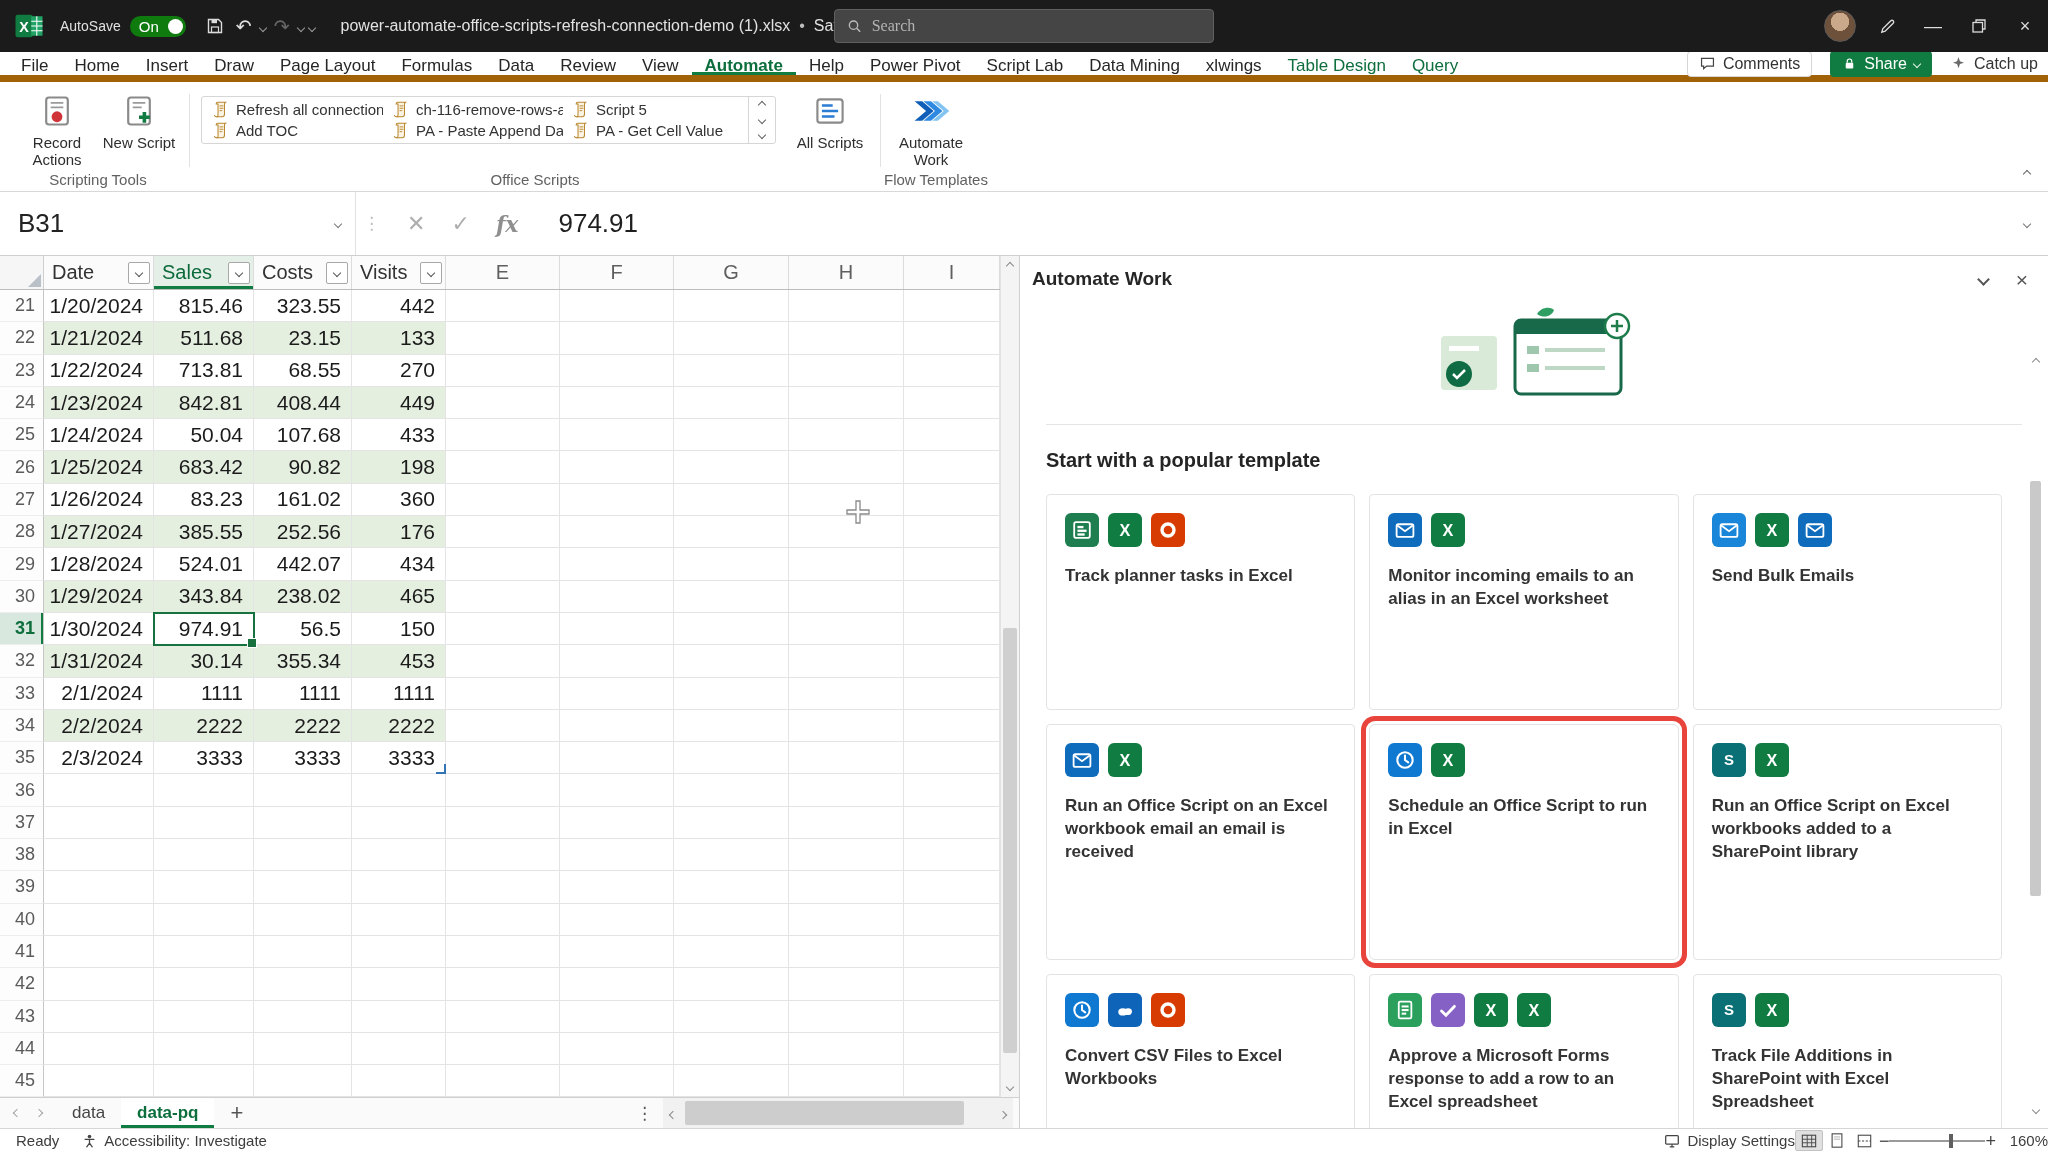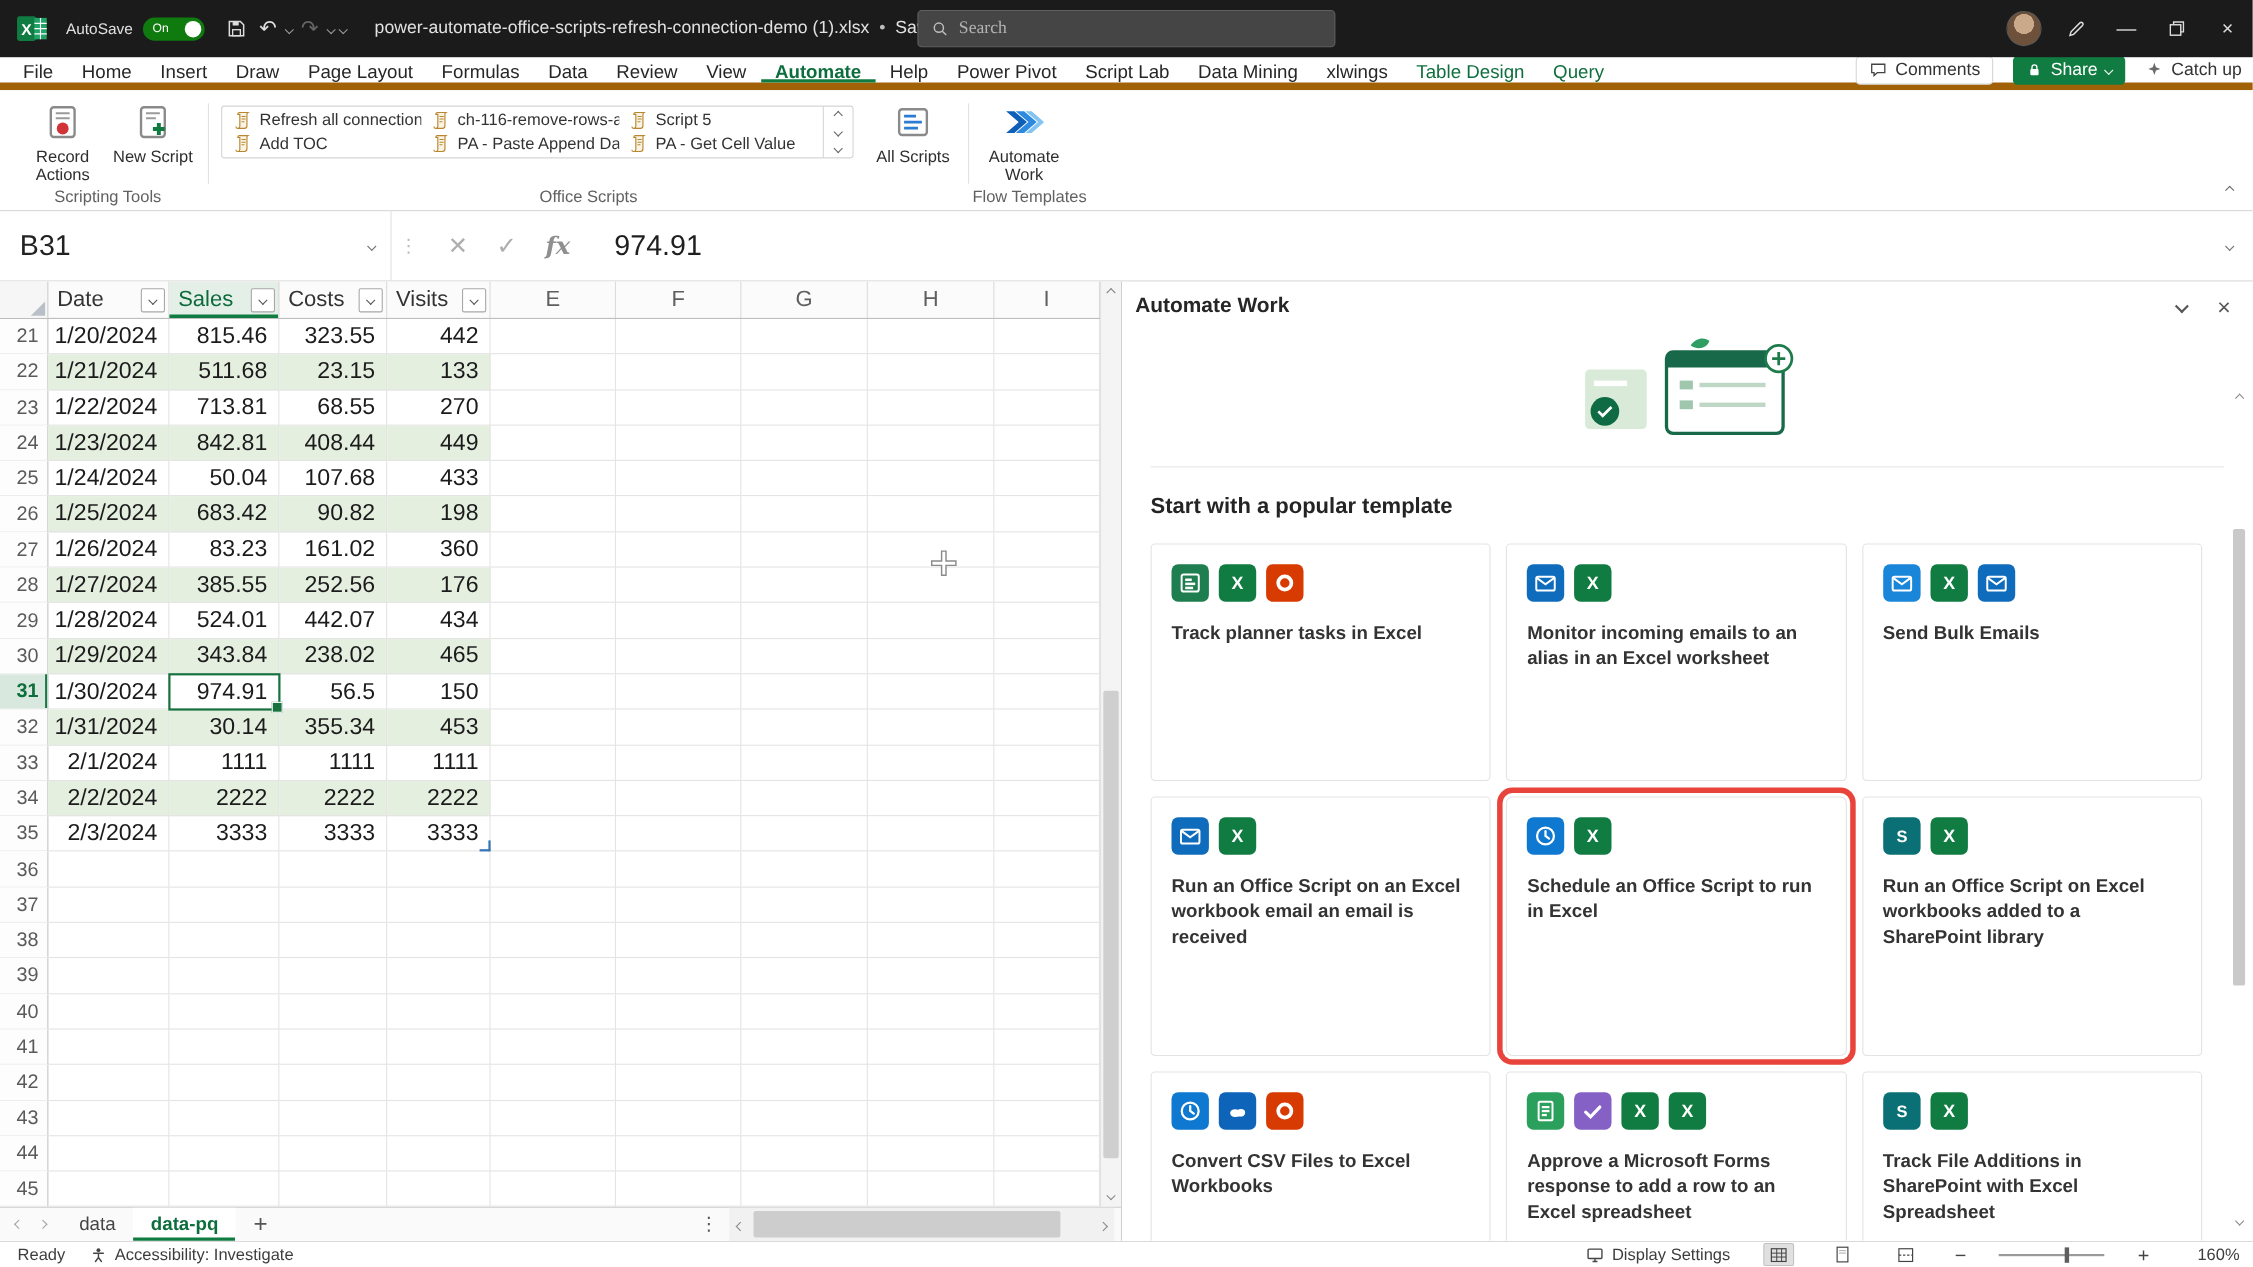--- a/index.html
+++ b/index.html
@@ -8,21 +8,21 @@
 .app{width:2048px;height:1152px;display:flex;flex-direction:column;position:relative}
 .chev{display:inline-block;width:9px;height:9px;border-right:2px solid currentColor;border-bottom:2px solid currentColor;transform:rotate(45deg)}
 .chev.s{width:6px;height:6px;border-width:1.6px}
 .chev.up{transform:rotate(225deg)}
 .chev.left{transform:rotate(135deg)}
 .chev.right{transform:rotate(-45deg)}
 
 .titlebar{height:52px;background:#1b1b1b;display:flex;align-items:center;color:#e4e4e4;position:relative;flex:0 0 auto}
 .applogo{width:30px;height:30px;margin-left:14px;flex:0 0 auto}
 .autosave{display:flex;align-items:center;gap:9px;margin-left:16px;font-size:14px;color:#e0e0e0}
-.toggle{width:56px;height:21px;border-radius:11px;background:#0f7b0f;display:flex;align-items:center;color:#fff;font-size:11px;padding-left:9px;position:relative}
+.toggle{width:56px;height:21px;border-radius:11px;background:#0f7b0f;display:flex;align-items:center;color:#fff;font-size:15px;padding-left:9px;position:relative}
 .knob{position:absolute;right:3px;width:15px;height:15px;background:#fff;border-radius:50%}
 .qat{display:flex;align-items:center;margin-left:14px;gap:1px}
 .qbtn{height:32px;display:flex;align-items:center;justify-content:center;color:#e0e0e0;font-size:19px;padding:0 5px}
 .qbtn.dis{opacity:.38}
 .qchev{color:#9a9a9a;padding:0 2px}
 .doc-title{margin-left:24px;font-size:16px;color:#e2e2e2;display:flex;align-items:center;gap:9px;white-space:nowrap}
 .doc-title .sep{color:#bdbdbd}
 .doc-title .chev{color:#bdbdbd;margin-left:2px}
 .searchbox{position:absolute;left:50%;top:9px;transform:translateX(-50%);width:380px;height:34px;background:#454545;border:1px solid #606060;border-radius:4px;display:flex;align-items:center;padding:0 11px;gap:9px}
 .searchbox input{background:transparent;border:none;outline:none;color:#d8d8d8;font-size:16px;width:100%;font-family:Liberation Serif, serif}
@@ -118,21 +118,21 @@
 .cicons{display:flex;gap:9px}
 .cicon{width:34px;height:34px;border-radius:6px;display:flex;align-items:center;justify-content:center;flex:0 0 auto}
 .cicon svg{width:24px;height:24px}
 .clabel{margin-top:18px;font-size:17px;font-weight:600;color:#333;line-height:1.35}
 .pane-scrollbar{position:absolute;top:50px;right:5px;bottom:8px;width:15px;display:flex;flex-direction:column;color:#9a9a9a}
 .pstrack{flex:1;position:relative}
 .psthumb{position:absolute;left:2px;right:2px;top:15%;height:57%;background:#c9c9c9;border-radius:2px}
 
 .statusbar{height:24px;background:#fff;border-top:1px solid #d6d6d6;display:flex;align-items:center;font-size:15px;color:#3d3d3d;flex:0 0 auto}
 .sb-left{display:flex;align-items:center;gap:22px;padding-left:16px}
-.sb-right{margin-left:auto;display:flex;align-items:center;gap:30px;padding-right:12px}
+.sb-right{margin-left:auto;display:flex;align-items:center;gap:0;padding-right:0}
 .sb-item{display:flex;align-items:center;gap:6px}
 .vbtn{width:28px;height:21px;display:flex;align-items:center;justify-content:center;border-radius:2px}
 .vbtn.active{background:#e0e0e0;border:1px solid #c2c2c2}
 .ztrack{width:96px;height:2px;background:#9a9a9a;position:relative}
 .zthumb{position:absolute;left:62%;top:-6px;width:4px;height:14px;background:#5f5f5f}
 .zsign{font-size:18px;color:#444;line-height:1}
 .zoomp{width:52px;text-align:right}
 svg text{font-family:"Liberation Sans","DejaVu Sans",sans-serif}
 </style>
 </head>

